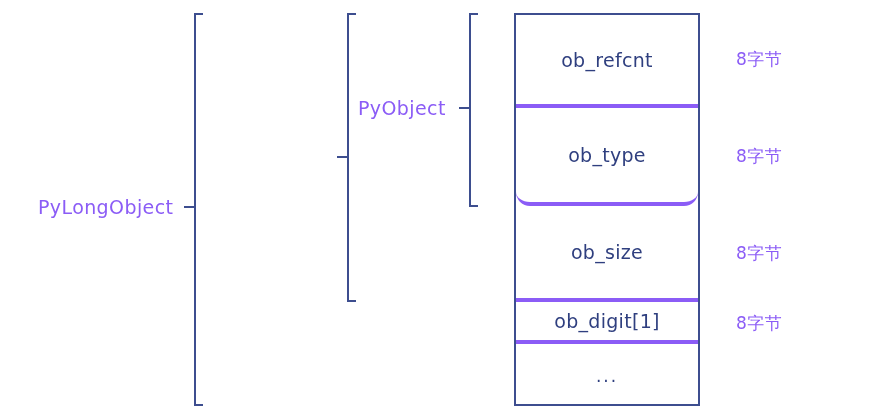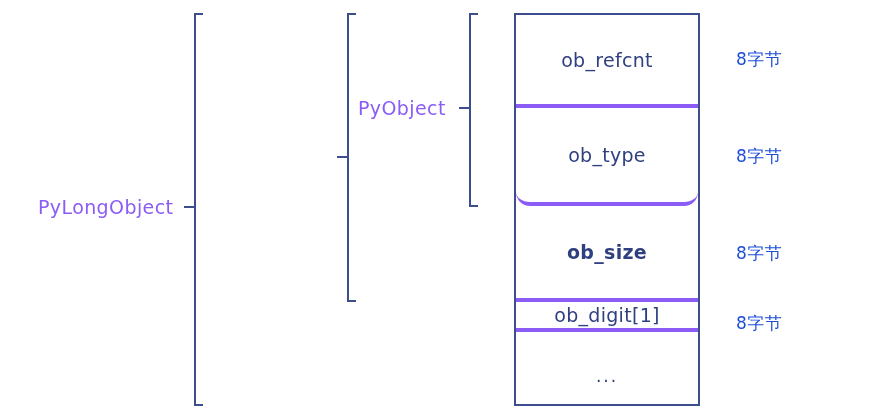--- a/index.html
+++ b/index.html
@@ -50,21 +50,21 @@
   .field-label.ellipsis {
     font-size: 17px;
     letter-spacing: 2px;
   }
 
   
   .size-note {
     position: absolute;
     left: 736px;
     font-size: 17px;
-    color: #1d4ed8;
+    color: #8b5cf6;
     white-space: nowrap;
     letter-spacing: 0.5px;
     text-align: right;
   }
 
   
   .bracket {
     position: absolute;
   }
   .bracket .spine {
@@ -111,25 +111,25 @@
   <div class="struct-box">
 
     <div class="field-row divider-bottom" style="top:0px;height:93px;">
       <span class="field-label">ob_refcnt</span>
     </div>
 
     <div class="field-row divider-bottom" style="top:93px;height:98px;border-radius:14px;">
       <span class="field-label">ob_type</span>
     </div>
 
-    <div class="field-row divider-bottom" style="top:191px;height:96px;font-weight:bold;">
+    <div class="field-row divider-bottom" style="top:191px;height:96px;">
       <span class="field-label">ob_size</span>
     </div>
 
-    <div class="field-row divider-bottom" style="top:287px;height:30px;">
+    <div class="field-row divider-bottom" style="top:287px;height:42px;">
       <span class="field-label">ob_digit[1]</span>
     </div>
 
     <div class="field-row" style="top:333px;height:56px;">
       <span class="field-label ellipsis">...</span>
     </div>
   </div>
 
   <div class="size-note" style="top:48px;">8字节</div>
   <div class="size-note" style="top:145px;">8字节</div>

